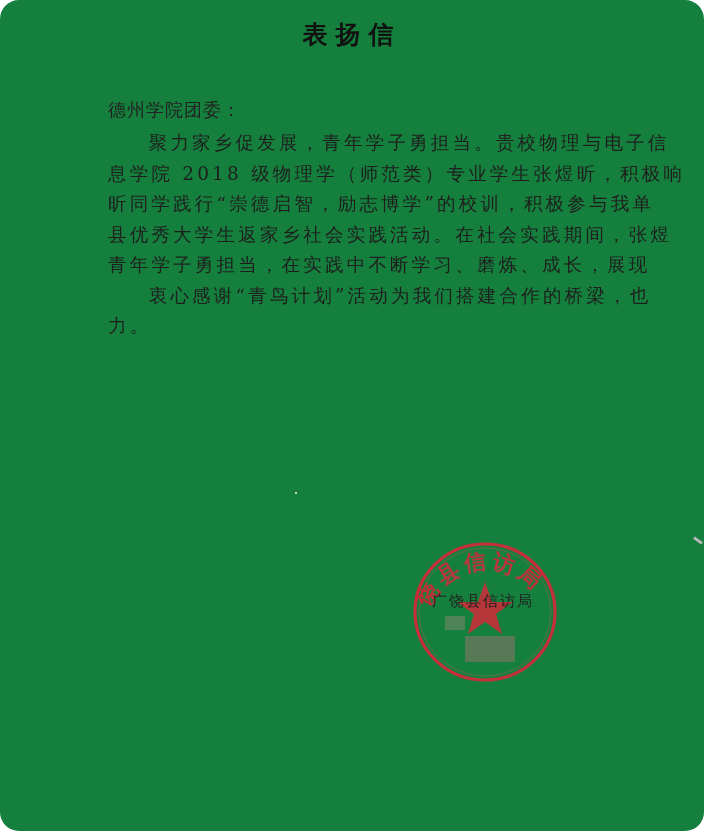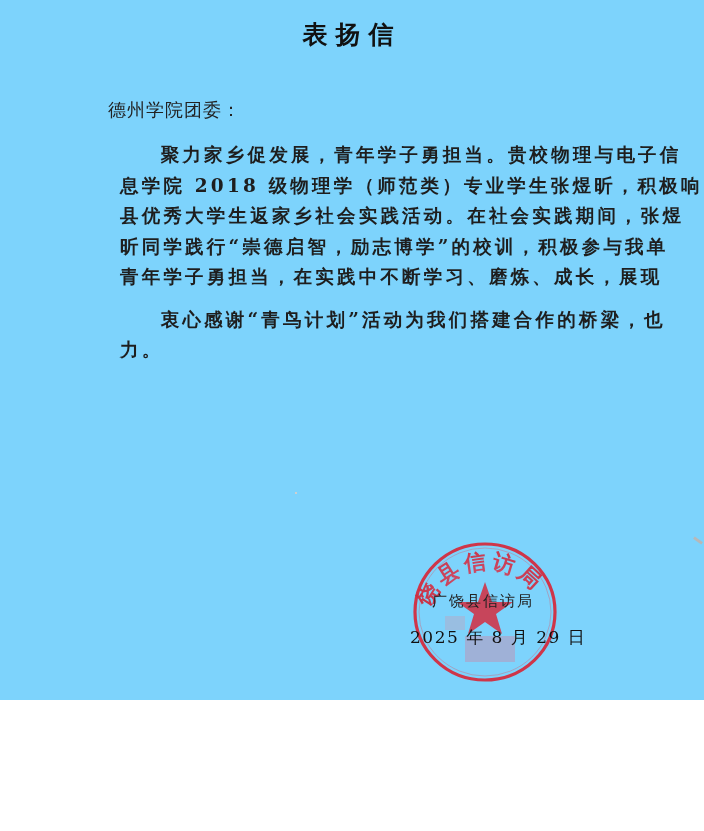--- a/index.html
+++ b/index.html
@@ -12,22 +12,23 @@
       height: 831px;
       position: relative;
       overflow: hidden;
       font-family: "DejaVu Serif", "Liberation Serif", serif;
       color: #1a1a1a;
     }
     .page {
       position: absolute;
       left: 0; top: 0;
       width: 704px;
-      height: 700px;
-      background: #7dd3fc;
+      height: 831px;
+      background: #15803d;
+      border-radius: 19px;
     }
     .title {
       position: absolute;
       top: 18px;
       left: 0;
       width: 704px;
       text-align: center;
       font-family: "DejaVu Sans", "Liberation Sans", sans-serif;
       font-weight: bold;
       font-size: 25px;
@@ -47,23 +48,22 @@
       left: 108px;
       top: 128px;
       width: 496px;
       font-size: 18.5px;
       line-height: 30.5px;
       letter-spacing: 3.2px;
       color: #1e1e1e;
       text-align: justify;
     }
     .body-text p {
-      margin: 12px;
+      margin: 0;
       text-indent: 2.2em;
-      font-weight: bold;
     }
     .line {
       display: block;
       white-space: nowrap;
     }
     .signature {
       position: absolute;
       left: 432px;
       top: 592px;
       font-size: 15px;
@@ -115,22 +115,22 @@
 <div class="page">
 
   <div class="title">表扬信</div>
 
   <div class="salutation">德州学院团委：</div>
 
   <div class="body-text">
     <p>
       <span class="line">聚力家乡促发展，青年学子勇担当。贵校物理与电子信</span>
       <span class="line" style="margin-left:-2.2em">息学院 2018 级物理学（师范类）专业学生张煜昕，积极响</span>
+      <span class="line" style="margin-left:-2.2em">昕同学践行“崇德启智，励志博学”的校训，积极参与我单</span>
       <span class="line" style="margin-left:-2.2em">县优秀大学生返家乡社会实践活动。在社会实践期间，张煜</span>
-      <span class="line" style="margin-left:-2.2em">昕同学践行“崇德启智，励志博学”的校训，积极参与我单</span>
       <span class="line" style="margin-left:-2.2em">青年学子勇担当，在实践中不断学习、磨炼、成长，展现</span>
     </p>
     <p>
       <span class="line">衷心感谢“青鸟计划”活动为我们搭建合作的桥梁，也</span>
       <span class="line" style="margin-left:-2.2em">力。</span>
     </p>
   </div>
 
   <div class="stray-dot"></div>
   <div class="stray-mark"></div>
@@ -149,15 +149,14 @@
       <textPath href="#stampArc" startOffset="6%">饶县信访局</textPath>
     </text>
     <g>
       <polygon points="80,46 87,66 108,66 91,78 97,98 80,86 63,98 69,78 52,66 73,66" fill="#d6283a" opacity="0.9"></polygon>
     </g>
     <rect x="60" y="100" width="50" height="26" fill="#e76a8a" opacity="0.35"></rect>
     <rect x="40" y="80" width="20" height="14" fill="#e5879c" opacity="0.3"></rect>
   </svg>
 
   <div class="signature">广饶县信访局</div>
-  <div class="date">2025 年 8 月 29 日</div>
 
 </div>
 
 </body></html>

